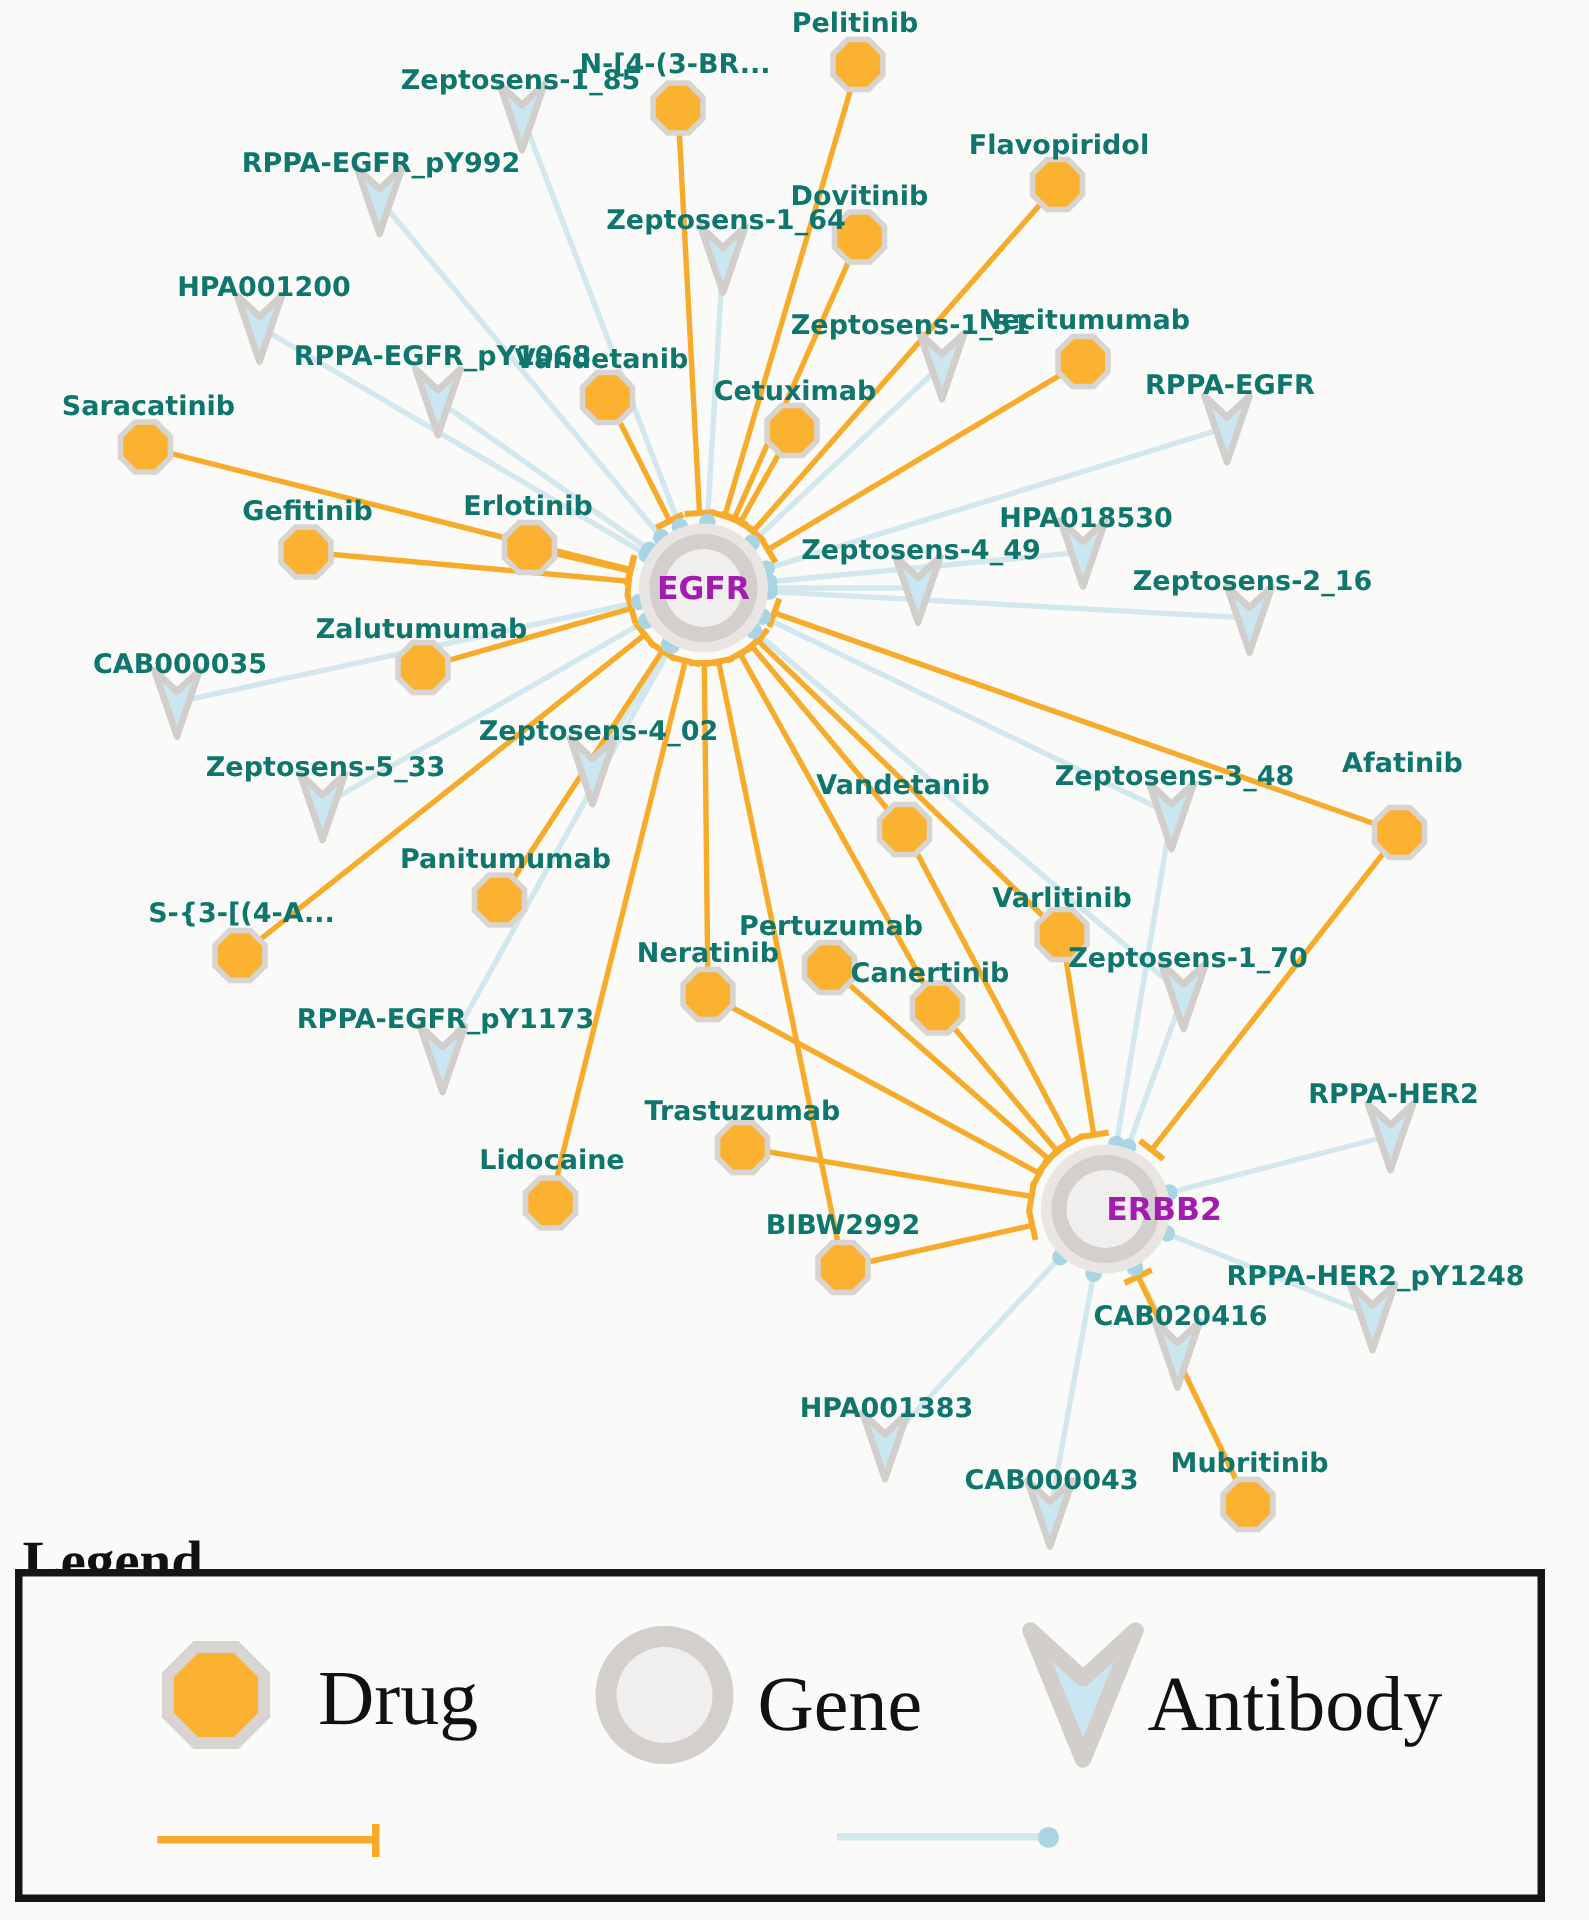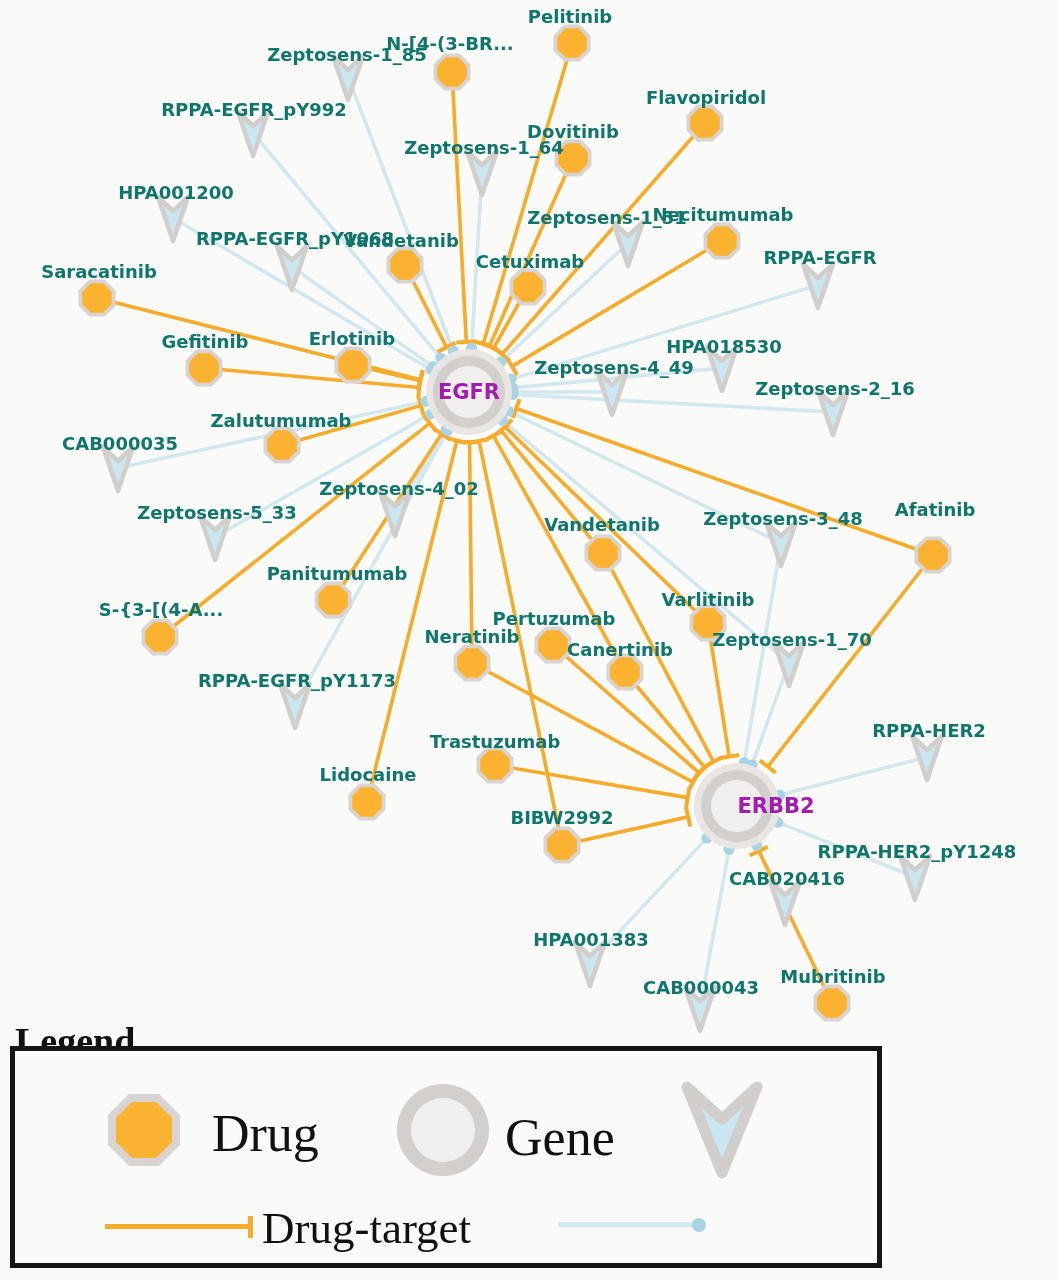--- a/index.html
+++ b/index.html
@@ -5,21 +5,21 @@
   html,body{margin:0;padding:0;background:#fafaf9;}
   .canvas{position:relative;width:1059px;height:1280px;background:#fafaf9;overflow:hidden;
           font-family:"DejaVu Sans",sans-serif;}
   #net-svg{position:absolute;left:0;top:0;}
   .nlabel{position:absolute;transform:translate(-50%,-50%);white-space:nowrap;
           font:bold 18px "DejaVu Sans",sans-serif;color:#0f766e;letter-spacing:0px;}
   .glabel{position:absolute;transform:translate(-50%,-50%);white-space:nowrap;
           font:bold 21px "DejaVu Sans",sans-serif;color:#a21caf;}
   .legend-title{position:absolute;left:15px;top:1014px;transform:translateY(-50%);
           font:bold 38px "Liberation Serif",serif;color:#111;margin-top:27px;}
-  .legend-box{position:absolute;left:10px;top:1046px;width:872px;height:222px;
+  .legend-box{position:absolute;left:10px;top:1046px;width:1020px;height:222px;
           border:5px solid #161616;box-sizing:border-box;background:#fafaf9;}
   .legend-box .abs{position:absolute;}
   .lg-name{position:absolute;transform:translateY(-50%);font:400 52px "Liberation Serif",serif;color:#111;white-space:nowrap;}
   .lg-edge{position:absolute;transform:translateY(-50%);font:400 45px "Liberation Serif",serif;color:#111;white-space:nowrap;}
   .lg-line-drug{position:absolute;left:90px;top:173px;width:145px;height:5px;background:#f7ab2a;}
   .lg-tee{position:absolute;left:233px;top:165px;width:5px;height:22px;background:#f7ab2a;}
   .lg-line-ab{position:absolute;left:543px;top:171px;width:140px;height:5px;background:#d3e7ee;}
   .lg-dot{position:absolute;left:677px;top:167px;width:14px;height:14px;border-radius:50%;background:#a9d4e3;}
 </style>
 </head>
@@ -324,21 +324,21 @@
 
     <svg class="abs" style="left:378px;top:29px" width="100" height="100">
       <circle cx="50" cy="50" r="46" fill="#d3cfcc"></circle>
       <circle cx="50" cy="50" r="32" fill="#f1efee"></circle>
     </svg>
     <div class="lg-name" style="left:490px;top:86px">Gene</div>
 
     <svg class="abs" style="left:662px;top:20px" width="90" height="110">
       <path d="M10,16 L45,48 L80,16 L45,102 Z" fill="#c9e6f1" stroke="#d2cecb" stroke-width="11" stroke-linejoin="round"></path>
     </svg>
+    <div class="lg-name" style="left:750px;top:86px">Antibody</div>
 
     <div class="lg-line-drug"></div>
     <div class="lg-tee"></div>
-    <div class="lg-edge" style="left:247px;top:177px">Drug-target</div>
 
     <div class="lg-line-ab"></div>
     <div class="lg-dot"></div>
   </div>
 </div>
 
 </body></html>

